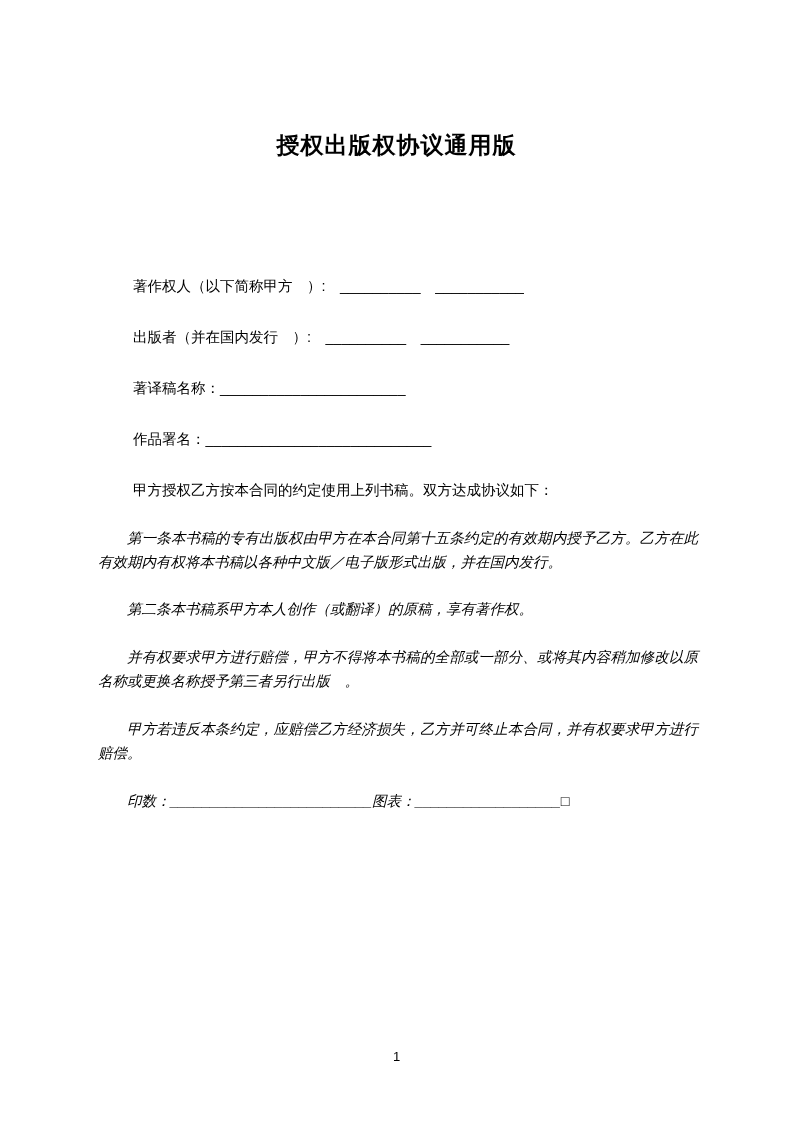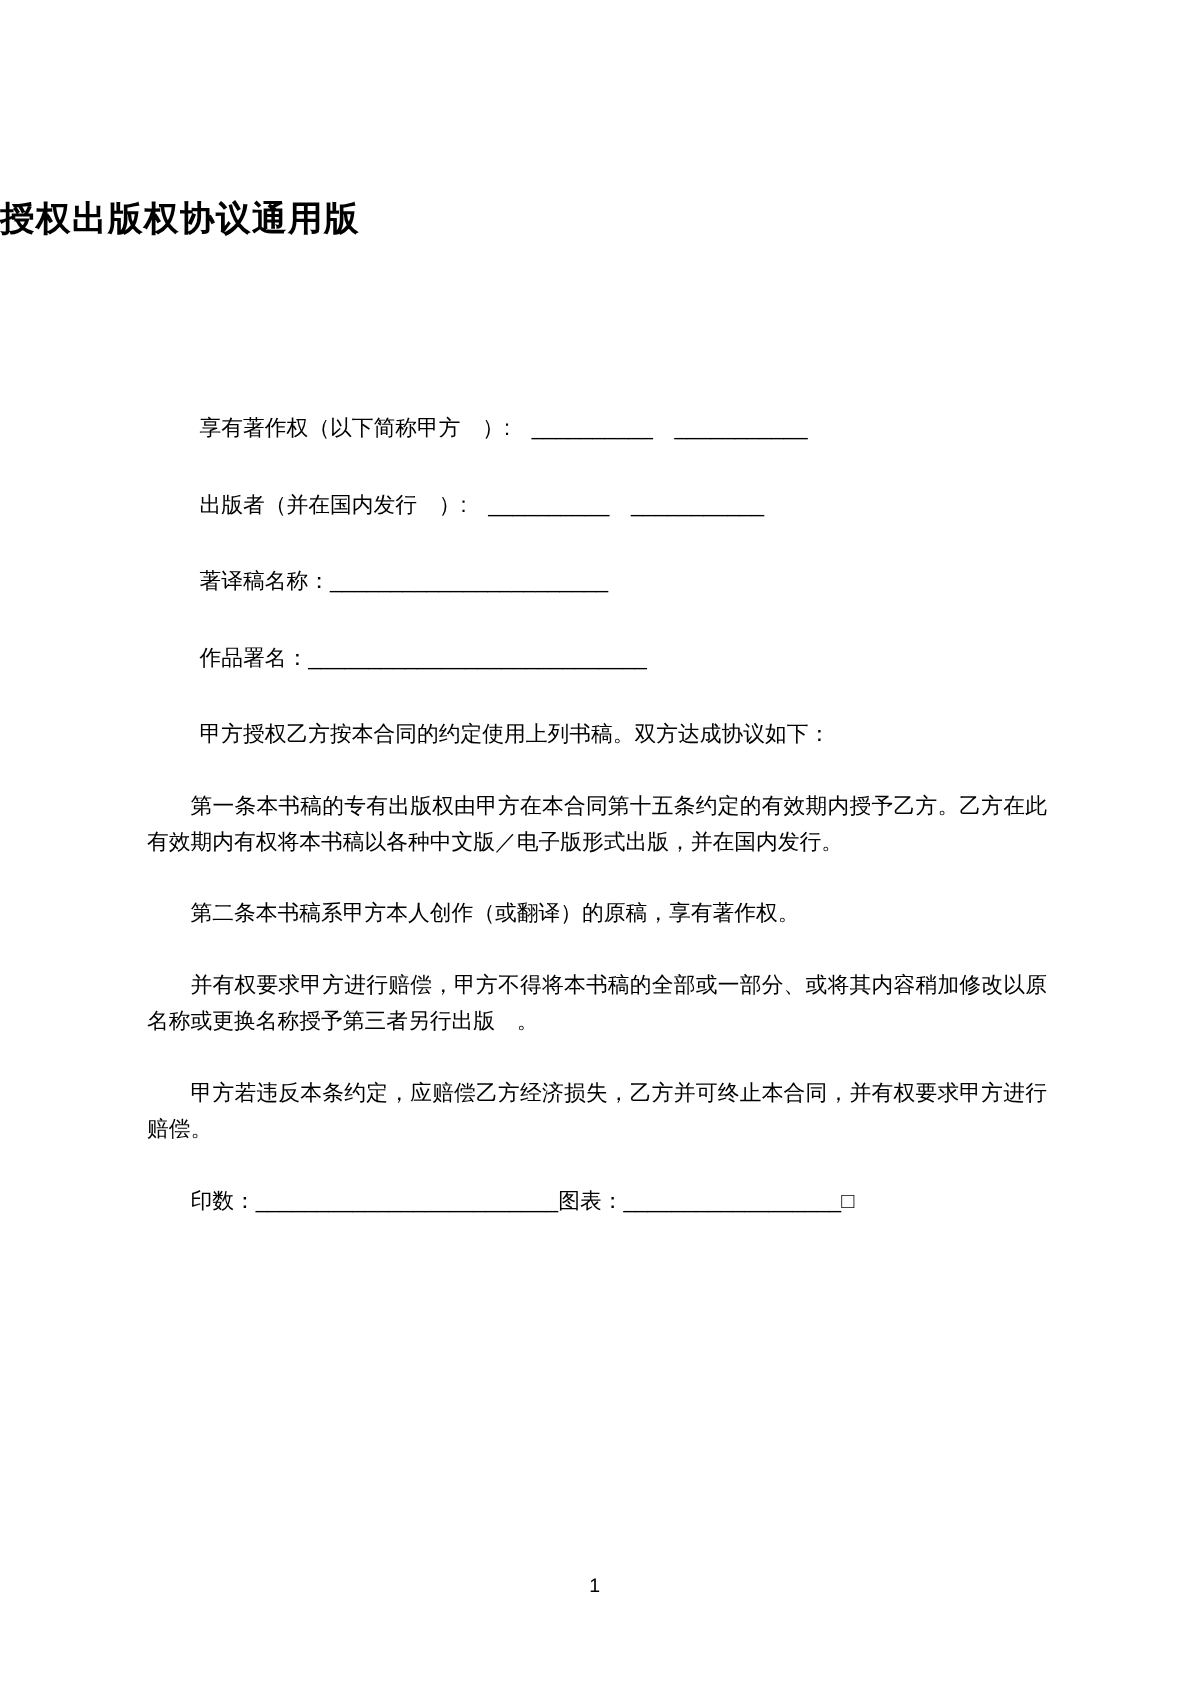--- a/index.html
+++ b/index.html
@@ -18,20 +18,21 @@
     margin: 0 auto;
     background: #ffffff;
     overflow: hidden;
     box-sizing: border-box;
   }
   .doc-title {
     position: absolute;
     top: 130px;
     left: 0;
     width: 100%;
+    text-align: center;
     font-size: 23px;
     font-weight: bold;
     letter-spacing: 1px;
   }
   .body-area {
     position: absolute;
     top: 275px;
     left: 98px;
     width: 600px;
   }
@@ -42,20 +43,21 @@
     text-align: justify;
     word-break: break-all;
   }
   .line.field {
     margin-bottom: 27px;
     padding-left: 35px;
   }
   .line.para {
     margin-bottom: 24px;
     text-indent: 2em;
+    font-style: italic;
   }
   .line.para-noindent {
     margin-bottom: 24px;
     padding-left: 35px;
   }
   .page-number {
     position: absolute;
     bottom: 58px;
     left: 0;
     width: 100%;
@@ -65,21 +67,21 @@
 </style>
 </head>
 <body>
 
 <div class="page">
 
   <div class="doc-title">授权出版权协议通用版</div>
 
   <div class="body-area">
 
-    <p class="line field">享有著作权（以下简称甲方　）:　__________　___________</p>
+    <p class="line field">著作权人（以下简称甲方　）:　__________　___________</p>
     <p class="line field">出版者（并在国内发行　）:　__________　___________</p>
     <p class="line field">著译稿名称：_______________________</p>
     <p class="line field">作品署名：____________________________</p>
 
     <p class="line para-noindent">甲方授权乙方按本合同的约定使用上列书稿。双方达成协议如下：</p>
     <p class="line para">第一条本书稿的专有出版权由甲方在本合同第十五条约定的有效期内授予乙方。乙方在此有效期内有权将本书稿以各种中文版／电子版形式出版，并在国内发行。</p>
     <p class="line para">第二条本书稿系甲方本人创作（或翻译）的原稿，享有著作权。</p>
     <p class="line para">并有权要求甲方进行赔偿，甲方不得将本书稿的全部或一部分、或将其内容稍加修改以原名称或更换名称授予第三者另行出版　。</p>
     <p class="line para">甲方若违反本条约定，应赔偿乙方经济损失，乙方并可终止本合同，并有权要求甲方进行赔偿。</p>
     <p class="line para">印数：_________________________图表：__________________□</p>

